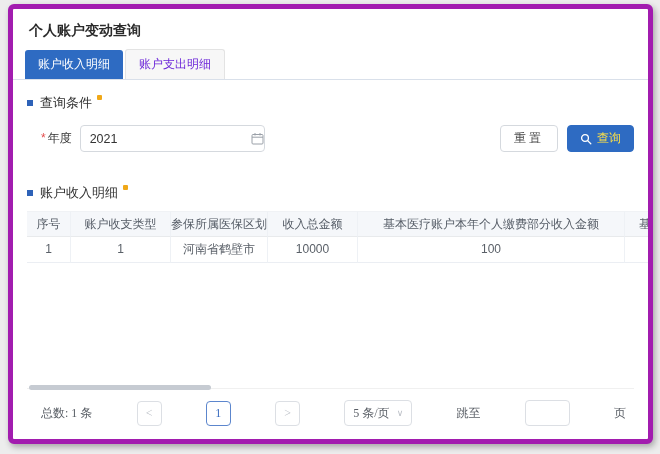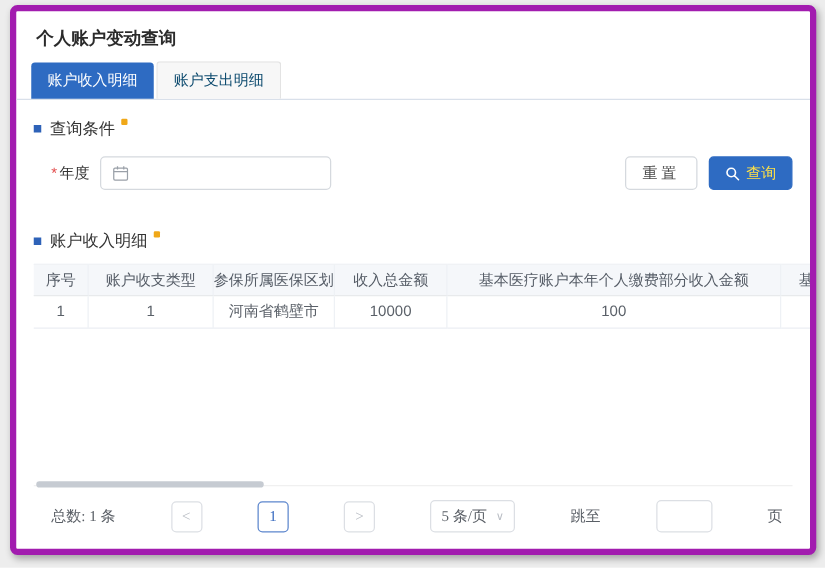--- a/index.html
+++ b/index.html
@@ -7,21 +7,21 @@
   .card {
     position:absolute; left:8px; top:4px; width:645px; height:440px;
     background:#fff; border:5px solid #a21caf; border-radius:6px;
     box-shadow:2px 3px 6px rgba(0,0,0,.30);
     overflow:hidden; display:flex; flex-direction:column;
   }
   .page-title { padding:13px 16px 9px 16px; font-size:14px; font-weight:bold; color:#2b2b2b; }
   .tabs { display:flex; align-items:flex-end; padding-left:12px; border-bottom:1px solid #d9e0ea; }
   .tab { font-size:12px; padding:6px 13px; cursor:pointer; border-radius:3px 3px 0 0; }
   .tab.active { background:#2e6bc2; color:#fff; }
-  .tab.inactive { background:#f7f7f7; color:#0c4a6e; border:1px solid #e3e3e3; border-bottom:none; margin-left:2px;font-family:Liberation Mono, monospace; }
+  .tab.inactive { background:#f7f7f7; color:#6d28d9; border:1px solid #e3e3e3; border-bottom:none; margin-left:2px;font-family:Liberation Mono, monospace; }
   .content { flex:1; display:flex; flex-direction:column; padding:10px 0 0 14px; overflow:hidden; }
   .section-head { display:flex; align-items:center; font-size:13px; color:#333; margin-top:4px; }
   .sq { width:6px; height:6px; background:#2e62b8; margin-right:7px; display:inline-block; }
   .orange-dot { width:5px; height:5px; background:#f0a818; border-radius:1px; display:inline-block; margin-left:5px; align-self:flex-start; margin-top:1px; }
   .form-row { display:flex; align-items:center; margin:13px 14px 14px 14px; }
   .field-label { font-size:12px; color:#333; margin-right:8px; white-space:nowrap; }
   .req { color:#e34d4d; margin-right:2px; }
   .date-input { width:185px; height:27px; border:1px solid #d5d9de; border-radius:4px; display:flex; align-items:center; padding:0 9px; background:#fff; }
   .date-input input { border:none; outline:none; flex:1; font-size:12.5px; color:#333; font-family:inherit; background:transparent; }
   .spacer-flex { flex:1; }
@@ -66,20 +66,21 @@
 
     <div class="section-head">
       <span class="sq"></span>
       <span>查询条件</span>
       <span class="orange-dot"></span>
     </div>
 
     <div class="form-row">
       <span class="field-label"><span class="req">*</span><span>年度</span></span>
       <div class="date-input">
+        <input type="text" value="2021" style="">
         <span class="icon-cal">
           <svg width="13" height="13" viewBox="0 0 13 13" class="icon-search-svg">
             <rect x="1" y="2.5" width="11" height="9.5" rx="1" fill="none" stroke="#9aa0a8" stroke-width="1"></rect>
             <line x1="1" y1="5.2" x2="12" y2="5.2" stroke="#9aa0a8" stroke-width="1"></line>
             <line x1="4" y1="1" x2="4" y2="3.5" stroke="#9aa0a8" stroke-width="1"></line>
             <line x1="9" y1="1" x2="9" y2="3.5" stroke="#9aa0a8" stroke-width="1"></line>
           </svg>
         </span>
       </div>
       <div class="spacer-flex"></div>

